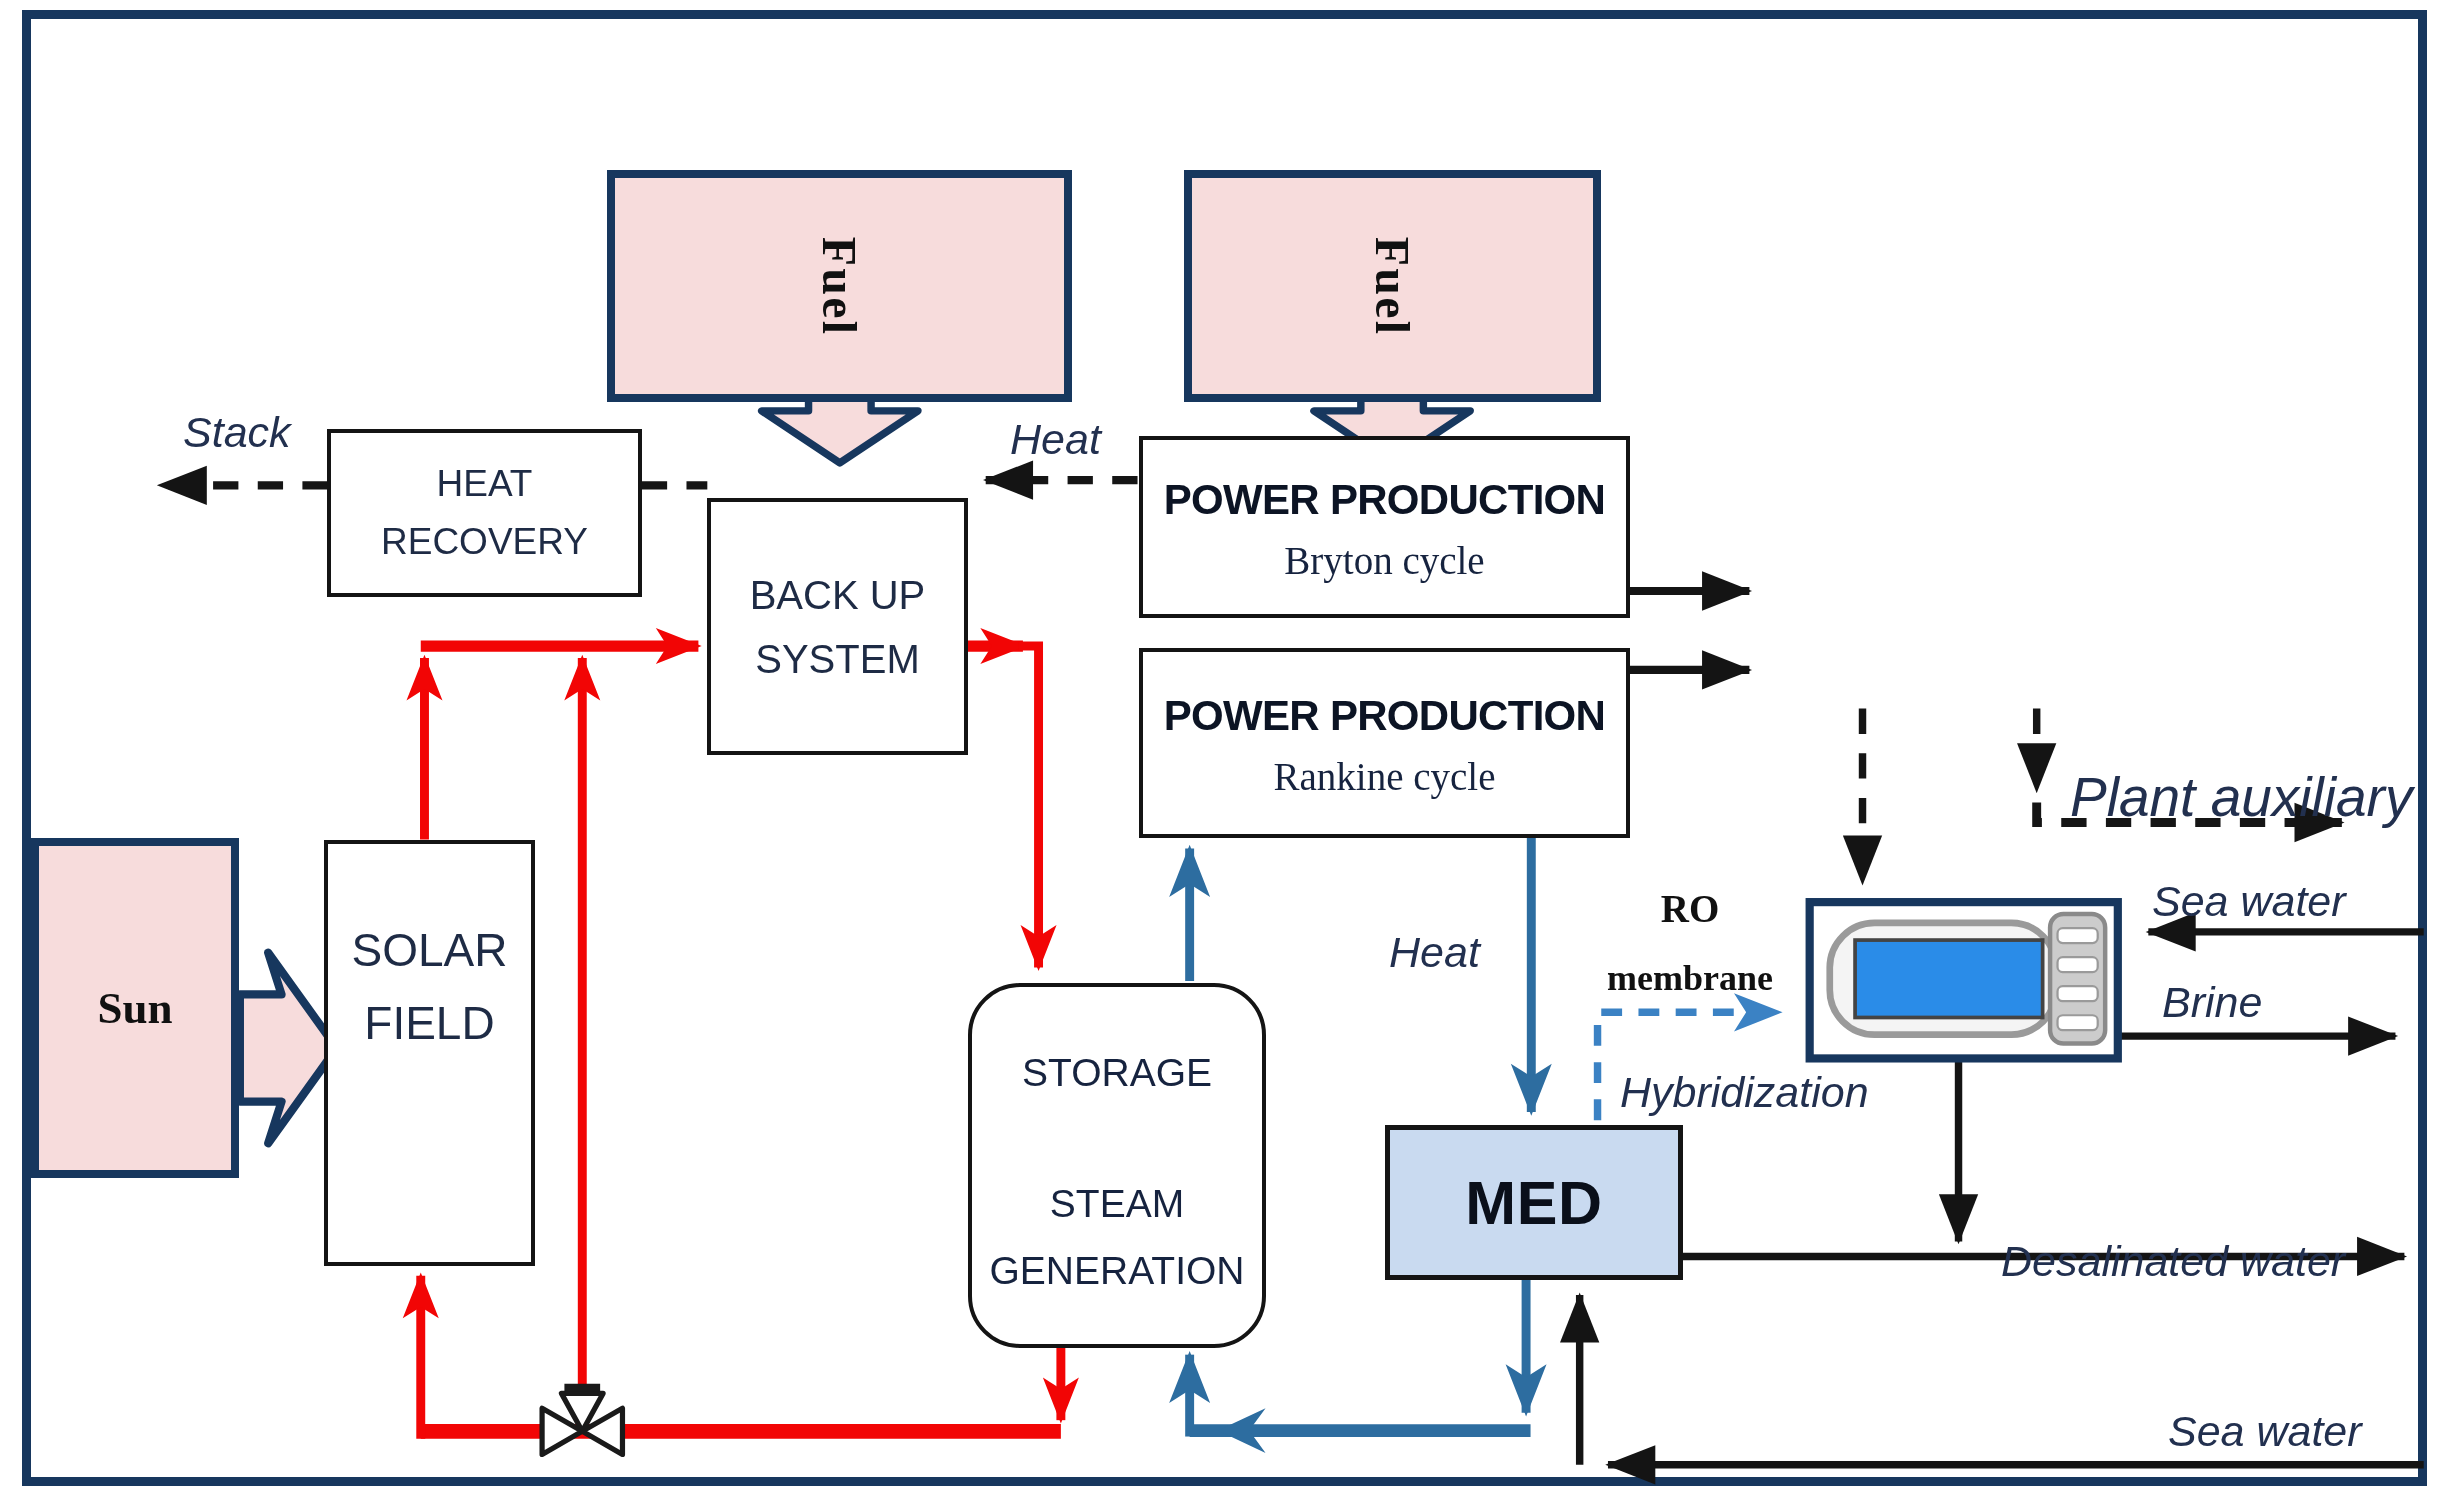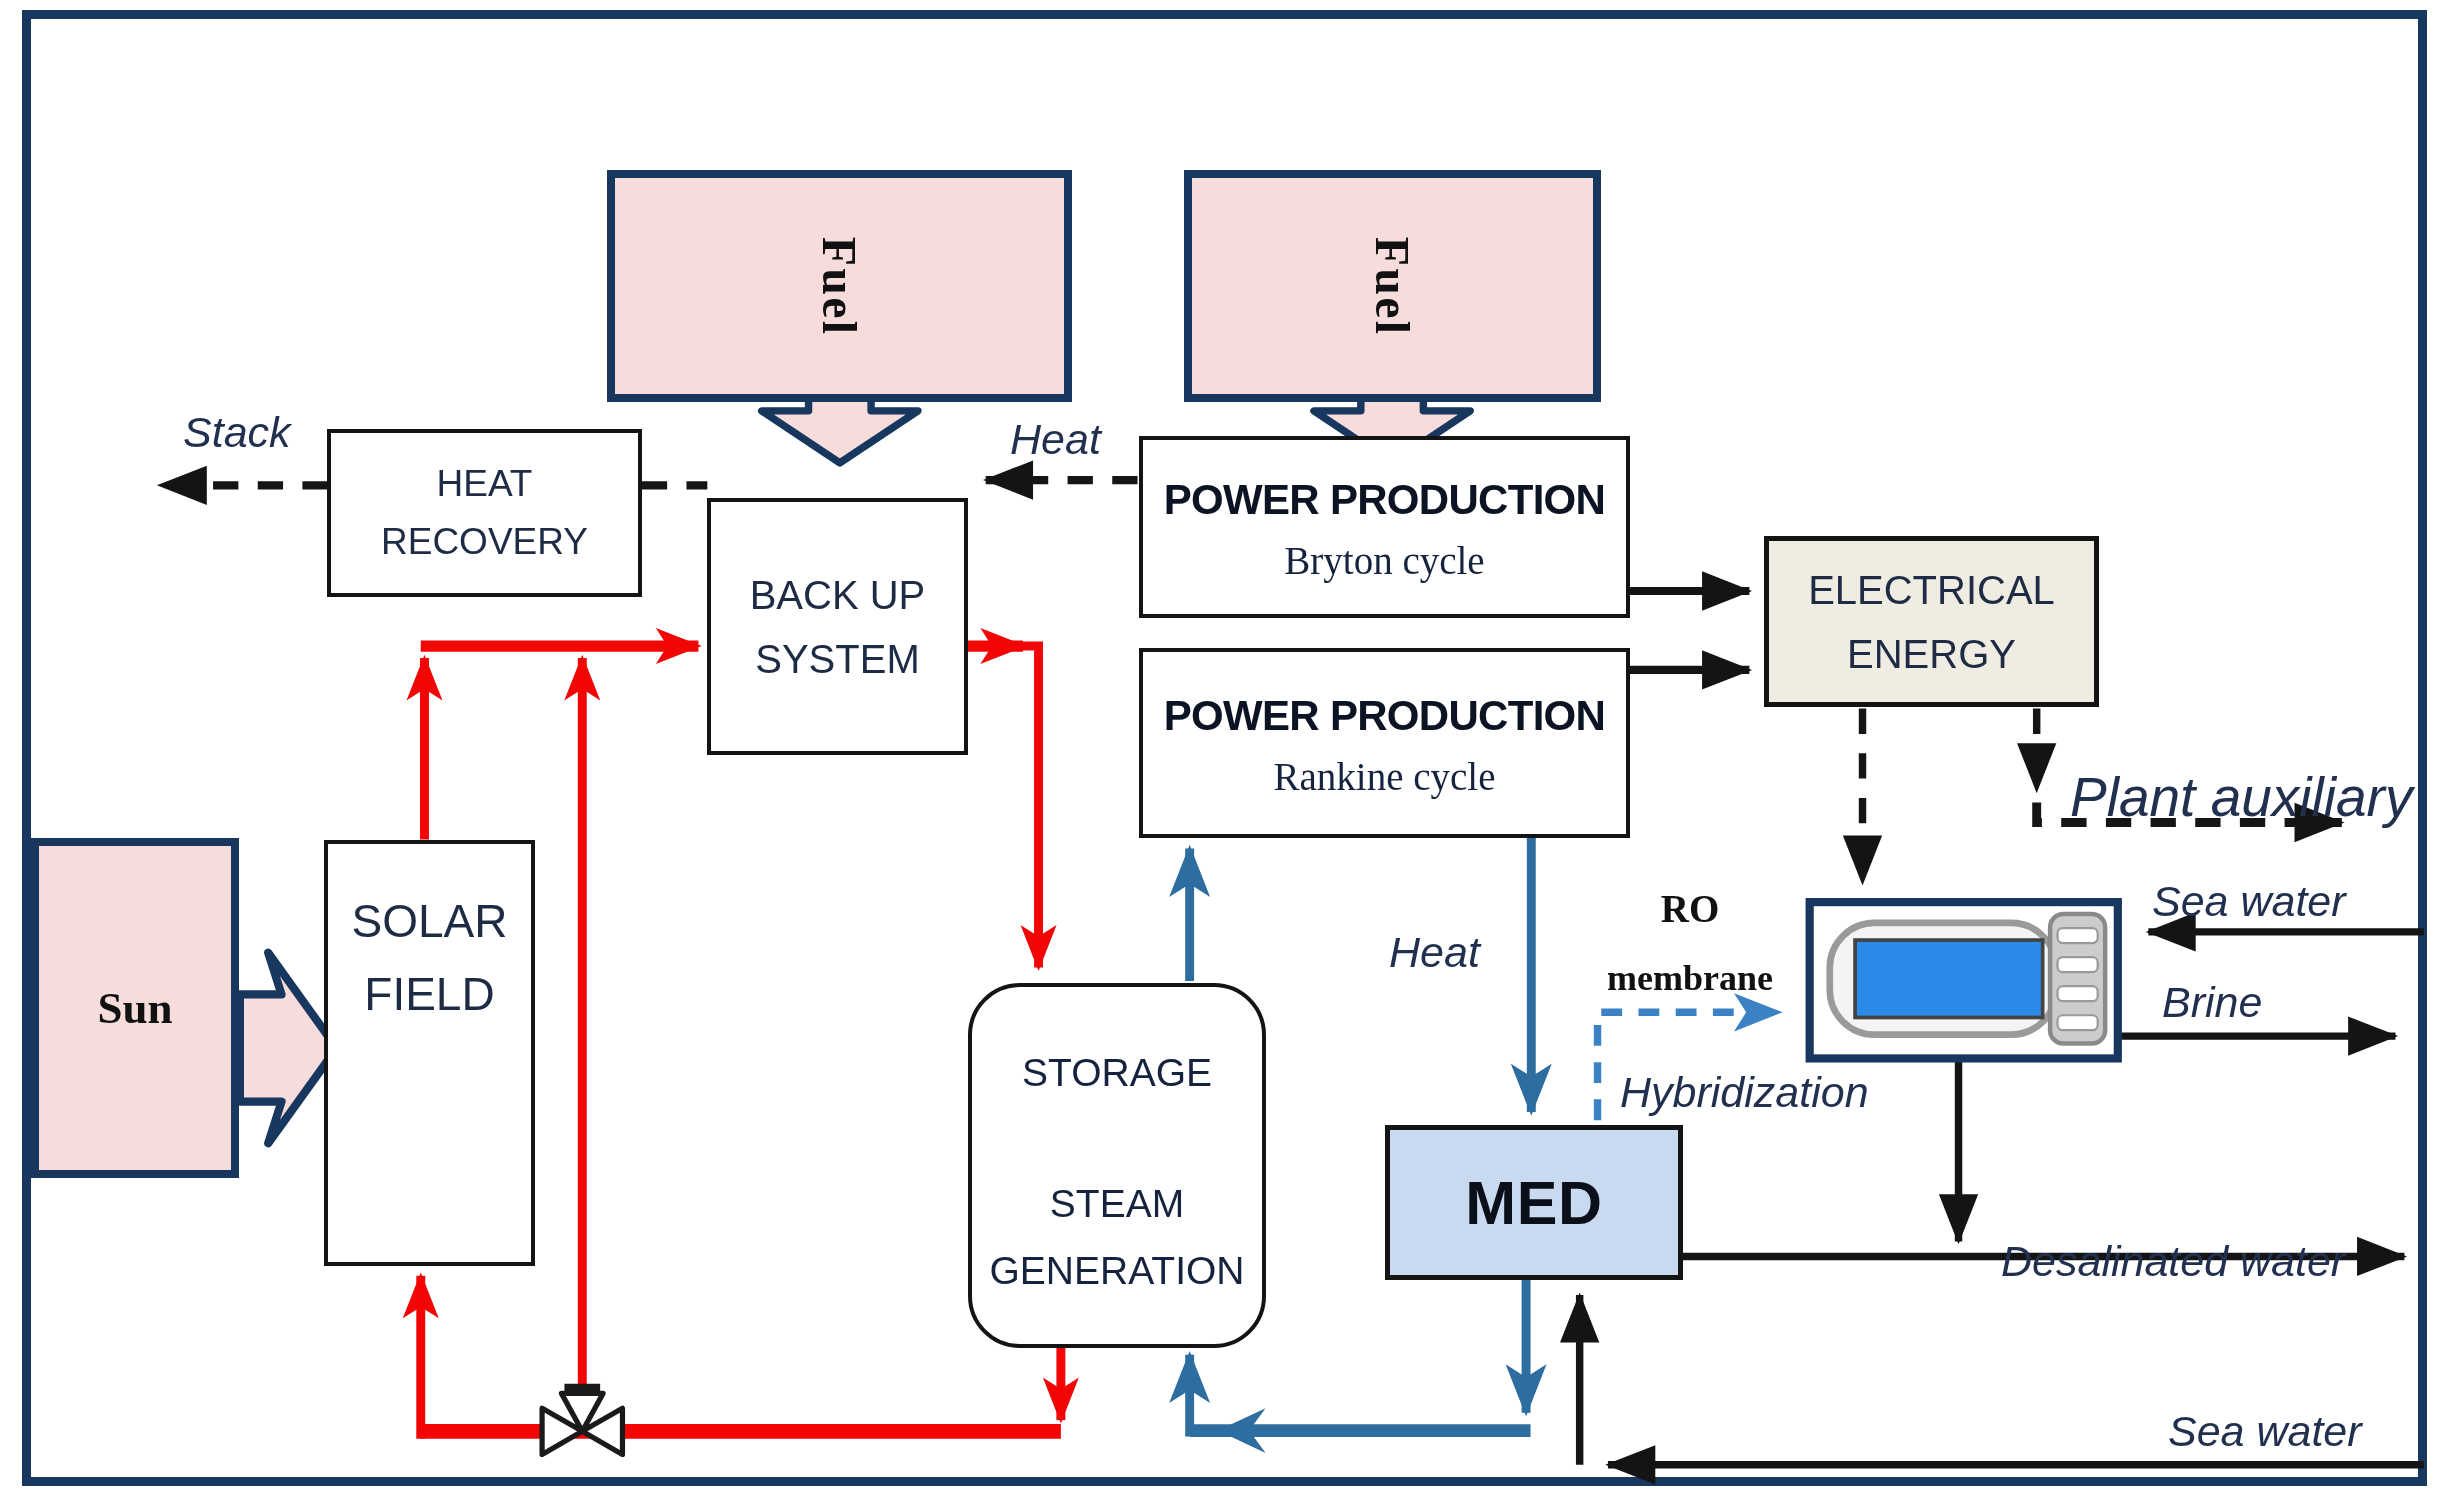--- a/index.html
+++ b/index.html
@@ -146,32 +146,27 @@
   <div class="box whitebox" style="left:1139px;top:436px;width:491px;height:182px;">
     <span class="lbl-line pp1">POWER PRODUCTION</span>
     <span class="lbl-line pp2">Bryton cycle</span>
   </div>
 
   <div class="box whitebox" style="left:1139px;top:648px;width:491px;height:190px;">
     <span class="lbl-line pp1">POWER PRODUCTION</span>
     <span class="lbl-line pp2">Rankine cycle</span>
   </div>
 
-  <div class="box" style="left:1764px;top:536px;width:335px;height:171px;background:#efede2;
-              border:5.2px solid #141414;color:#1e2b45;">
-    <span class="lbl-line u2">ELECTRICAL</span>
-    <span class="lbl-line u2">ENERGY</span>
-  </div>
 
   <div class="box pinkbox" style="left:31px;top:838px;width:208px;height:340px;">
     <span class="sun-text">Sun</span>
   </div>
 
   <div class="box whitebox" style="left:324px;top:840px;width:211px;height:426px;justify-content:flex-start;
-              padding-top:41px;font-size:46px;line-height:73px;">
+              padding-top:70px;font-size:46px;line-height:73px;">
     <span class="lbl-line">SOLAR</span>
     <span class="lbl-line">FIELD</span>
   </div>
 
   <div class="box" style="left:1385px;top:1125px;width:298px;height:155px;background:#c9daf0;
               border:5.2px solid #141414;">
     <span class="med-text">MED</span>
   </div>
 
   <div class="box whitebox" style="left:968px;top:983px;width:298px;height:365px;border-radius:52px;display:block;">

